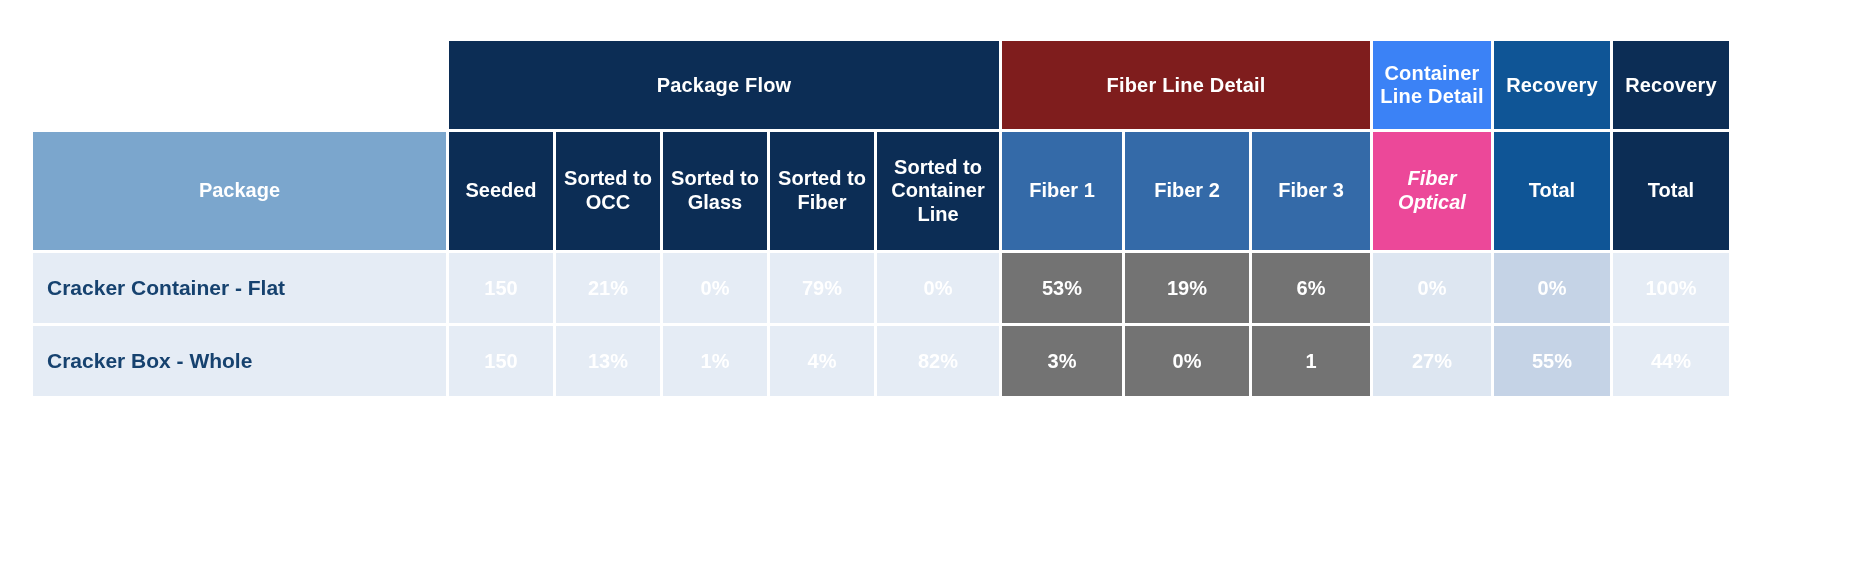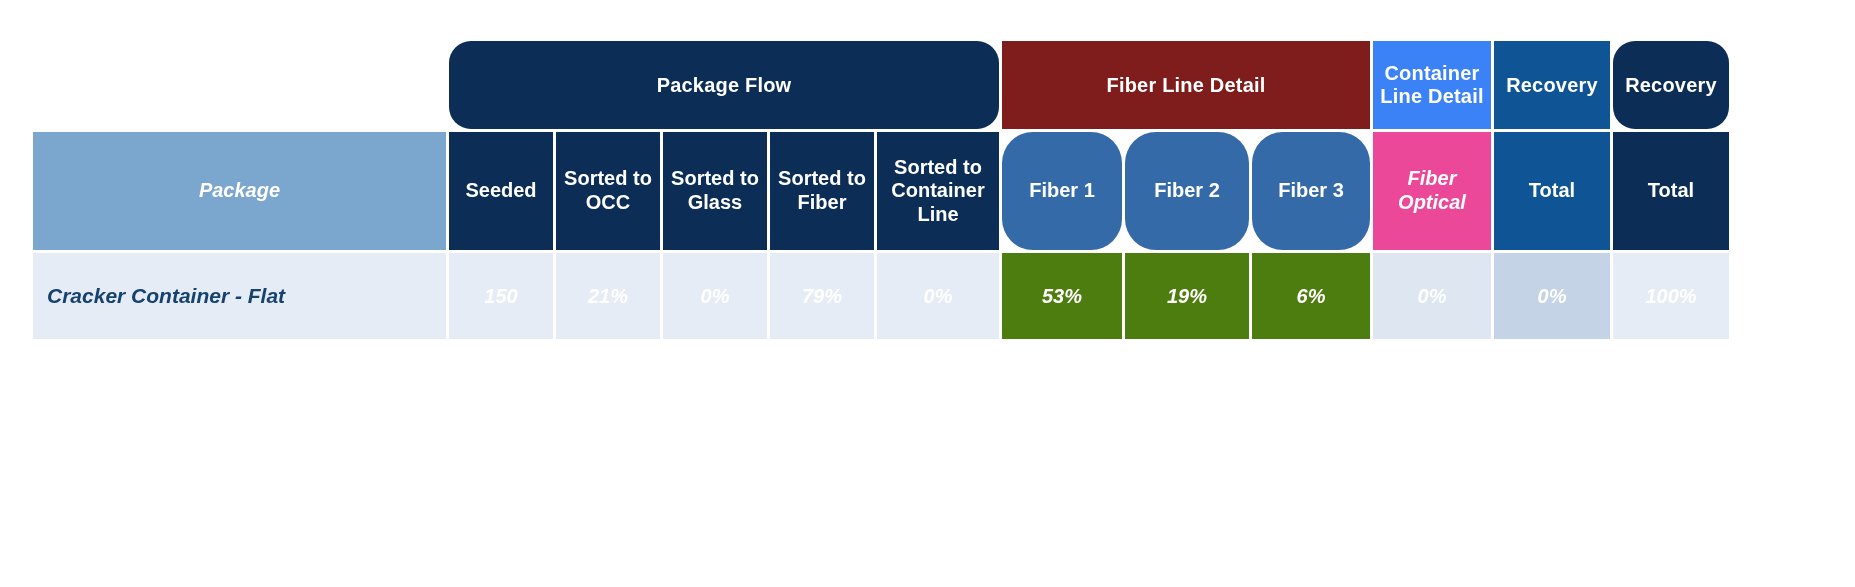--- a/index.html
+++ b/index.html
@@ -44,21 +44,20 @@
     line-height: 1.15;
     font-size: 21px;
     font-weight: bold;
     letter-spacing: 0.2px;
   }
   .grp-blank {
     background: transparent;
   }
   .grp-darkest {
     background: #0c2d55;
-    border-radius: 22px;
   }
   .grp-mid {
     background: #7f1d1d;
   }
   .grp-mid2 {
     background: #3b82f6;
   }
   .grp-residue {
     background: #0f5596;
   }
@@ -69,59 +68,56 @@
     font-size: 21px;
     line-height: 1.18;
     font-weight: bold;
     padding: 0 6px;
   }
   .sub-package {
     background: #7ba6cd;
     text-align: left;
     padding-left: 14px;
     font-size: 20px;
-    font-style: italic;
   }
   .sub-dark {
     background: #0c2d55;
   }
   .sub-mid {
     background: #346aa8;
-    border-radius: 31px;
   }
   .sub-fiberopt {
     background: #ec4899;
     font-style: italic;
   }
   .sub-residue {
     background: #0f5596;
   }
   .sub-recovery {
     background: #0c2d55;
   }
 
   
   tbody td {
-    height: 86px;
+    height: 70px;
     font-size: 21px;
     font-weight: normal;
     color: #20364f;
     background: #e5ecf5;
-    font-style: italic;
   }
   tbody td.rowlabel {
     text-align: left;
     padding-left: 14px;
     font-weight: bold;
     color: #16426f;
     font-size: 21px;
     background: #e5ecf5;
   }
   tbody td.fiber-cell {
-    background: #4d7c0f;
+    background: #737373;
   }
   tbody td.fiberopt-cell {
     background: #dde6f1;
   }
   tbody td.total-cell {
     background: #c5d3e6;
   }
   tbody td.recovery-cell {
     background: #e5ecf5;
     margin-left: 28px;
@@ -178,15 +174,29 @@
         <td>0%</td>
         <td>79%</td>
         <td>0%</td>
         <td class="fiber-cell">53%</td>
         <td class="fiber-cell">19%</td>
         <td class="fiber-cell">6%</td>
         <td class="fiberopt-cell">0%</td>
         <td class="total-cell">0%</td>
         <td class="recovery-cell">100%</td>
       </tr>
+      <tr>
+        <td class="rowlabel">Cracker Box - Whole</td>
+        <td>150</td>
+        <td>13%</td>
+        <td>1%</td>
+        <td>4%</td>
+        <td>82%</td>
+        <td class="fiber-cell">3%</td>
+        <td class="fiber-cell">0%</td>
+        <td class="fiber-cell">1</td>
+        <td class="fiberopt-cell">27%</td>
+        <td class="total-cell">55%</td>
+        <td class="recovery-cell">44%</td>
+      </tr>
     </tbody>
   </table>
 </div>
 
 </body></html>

